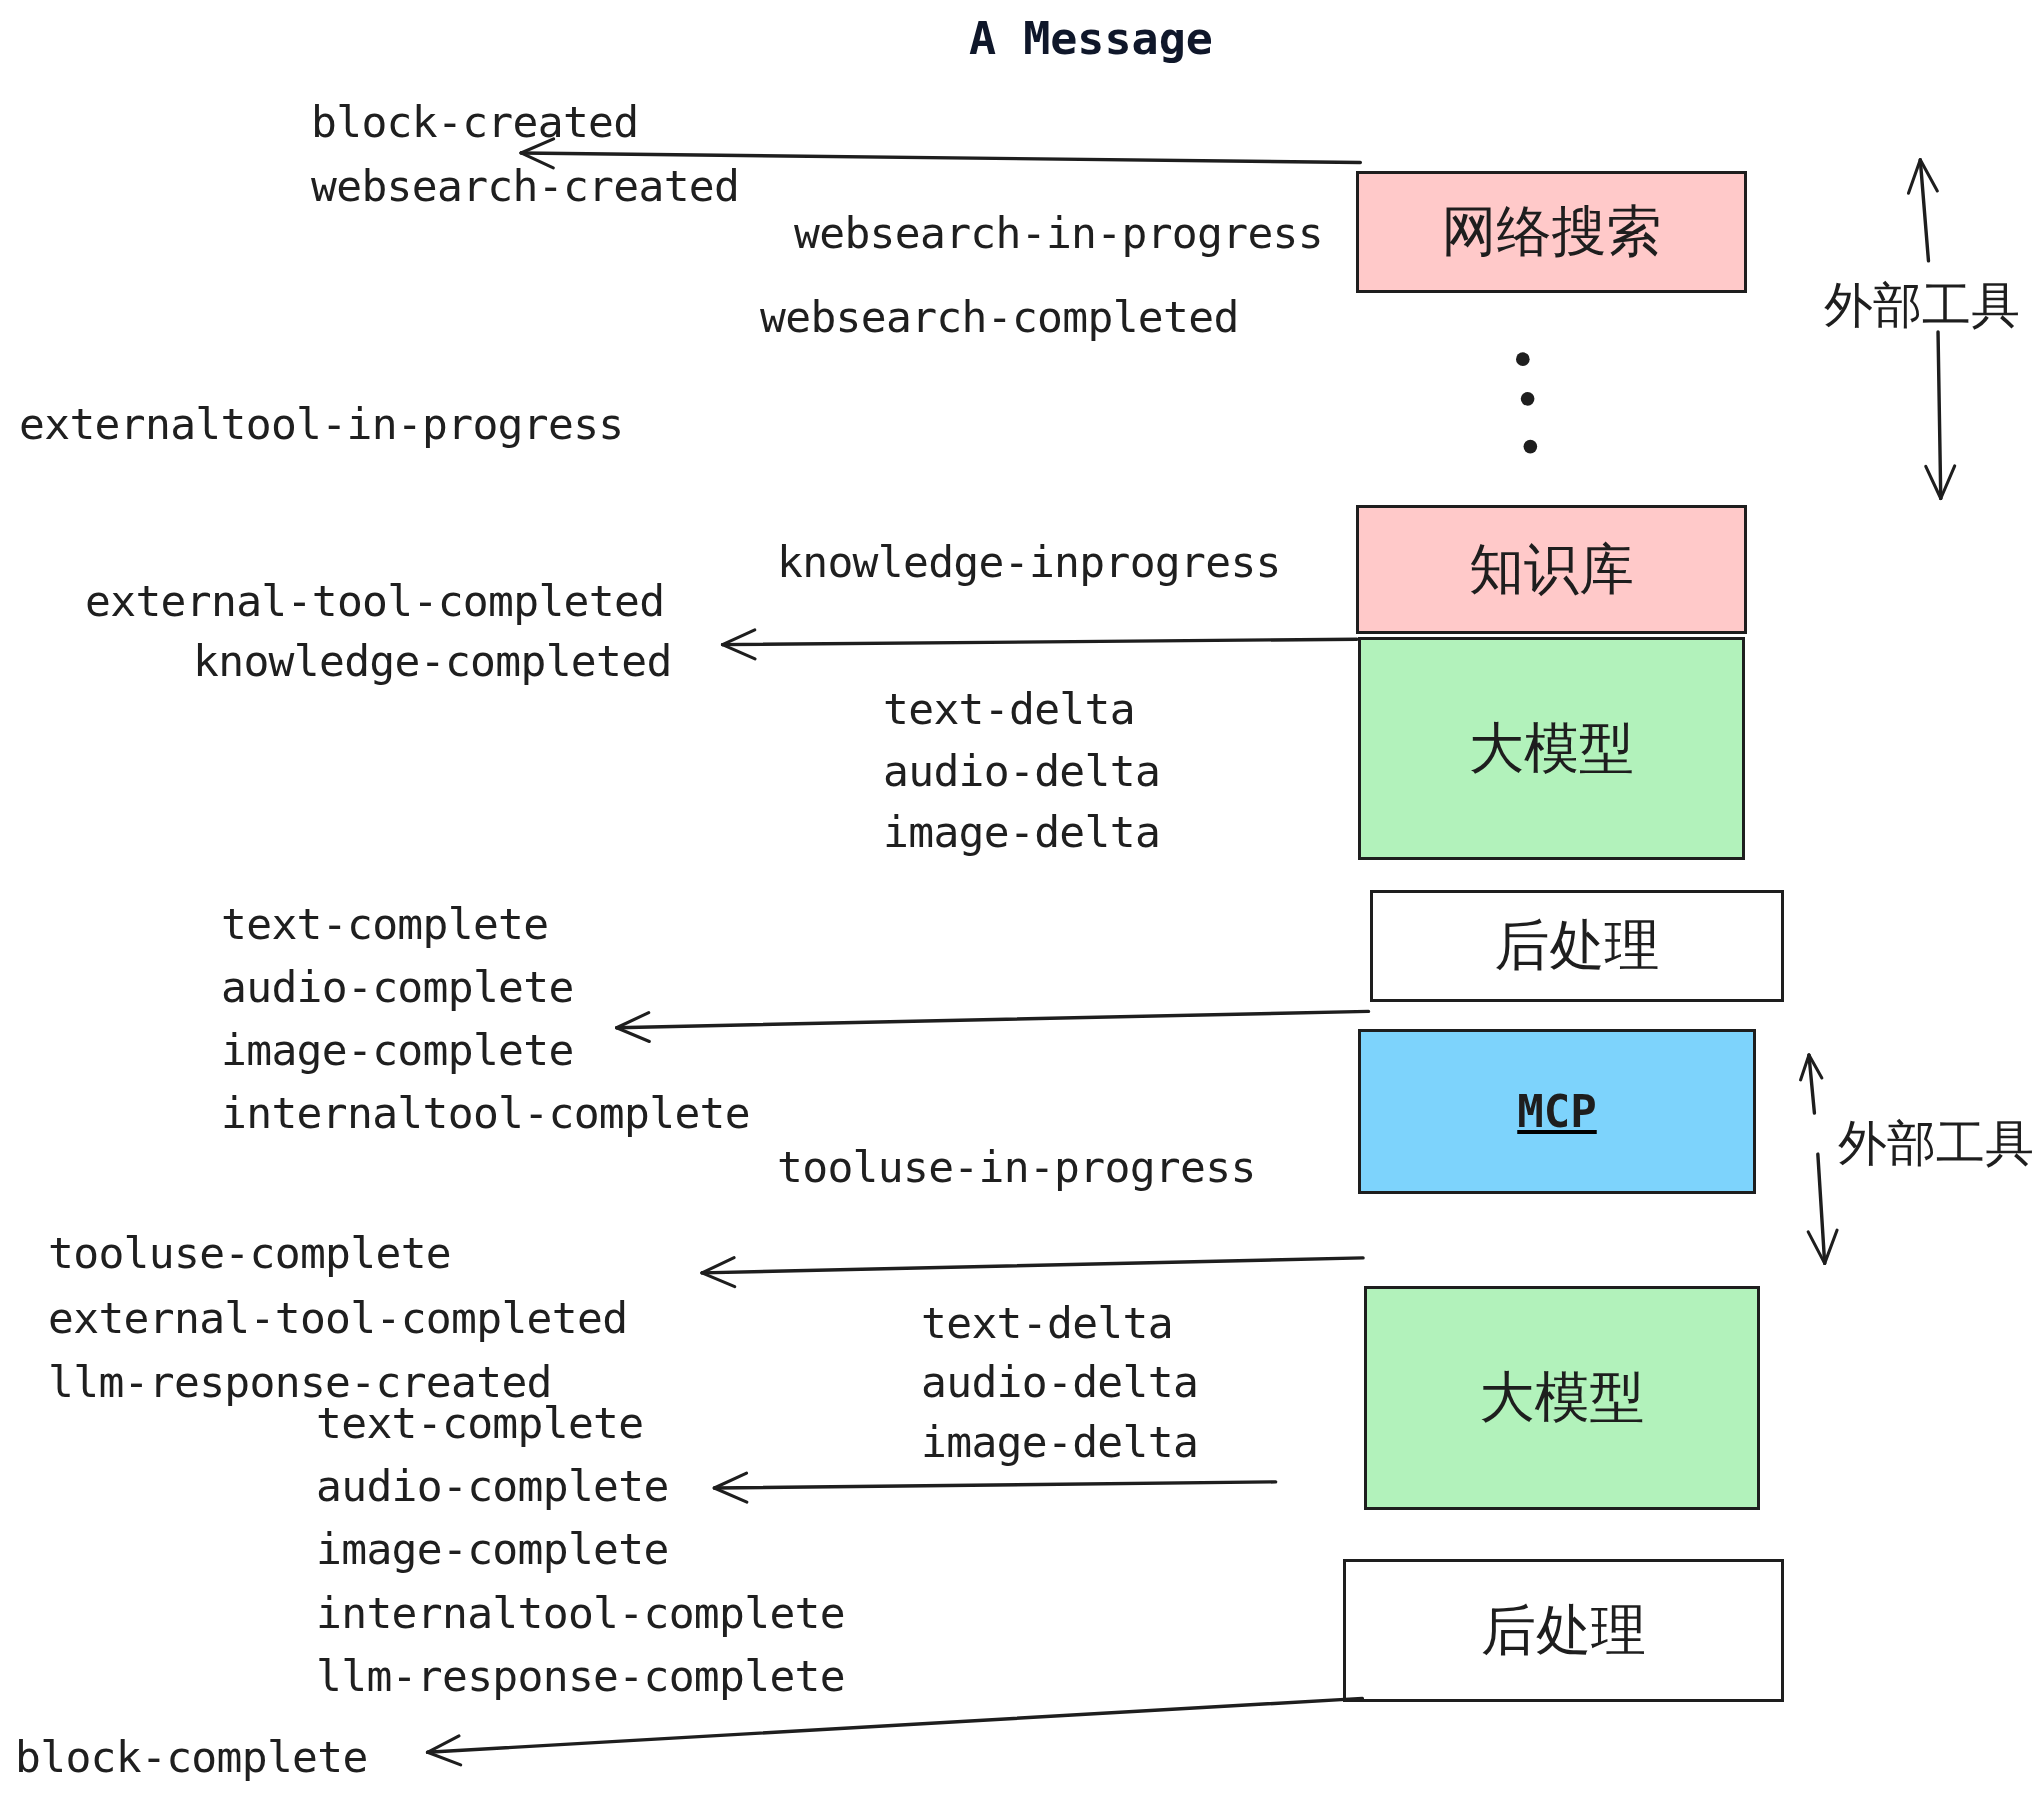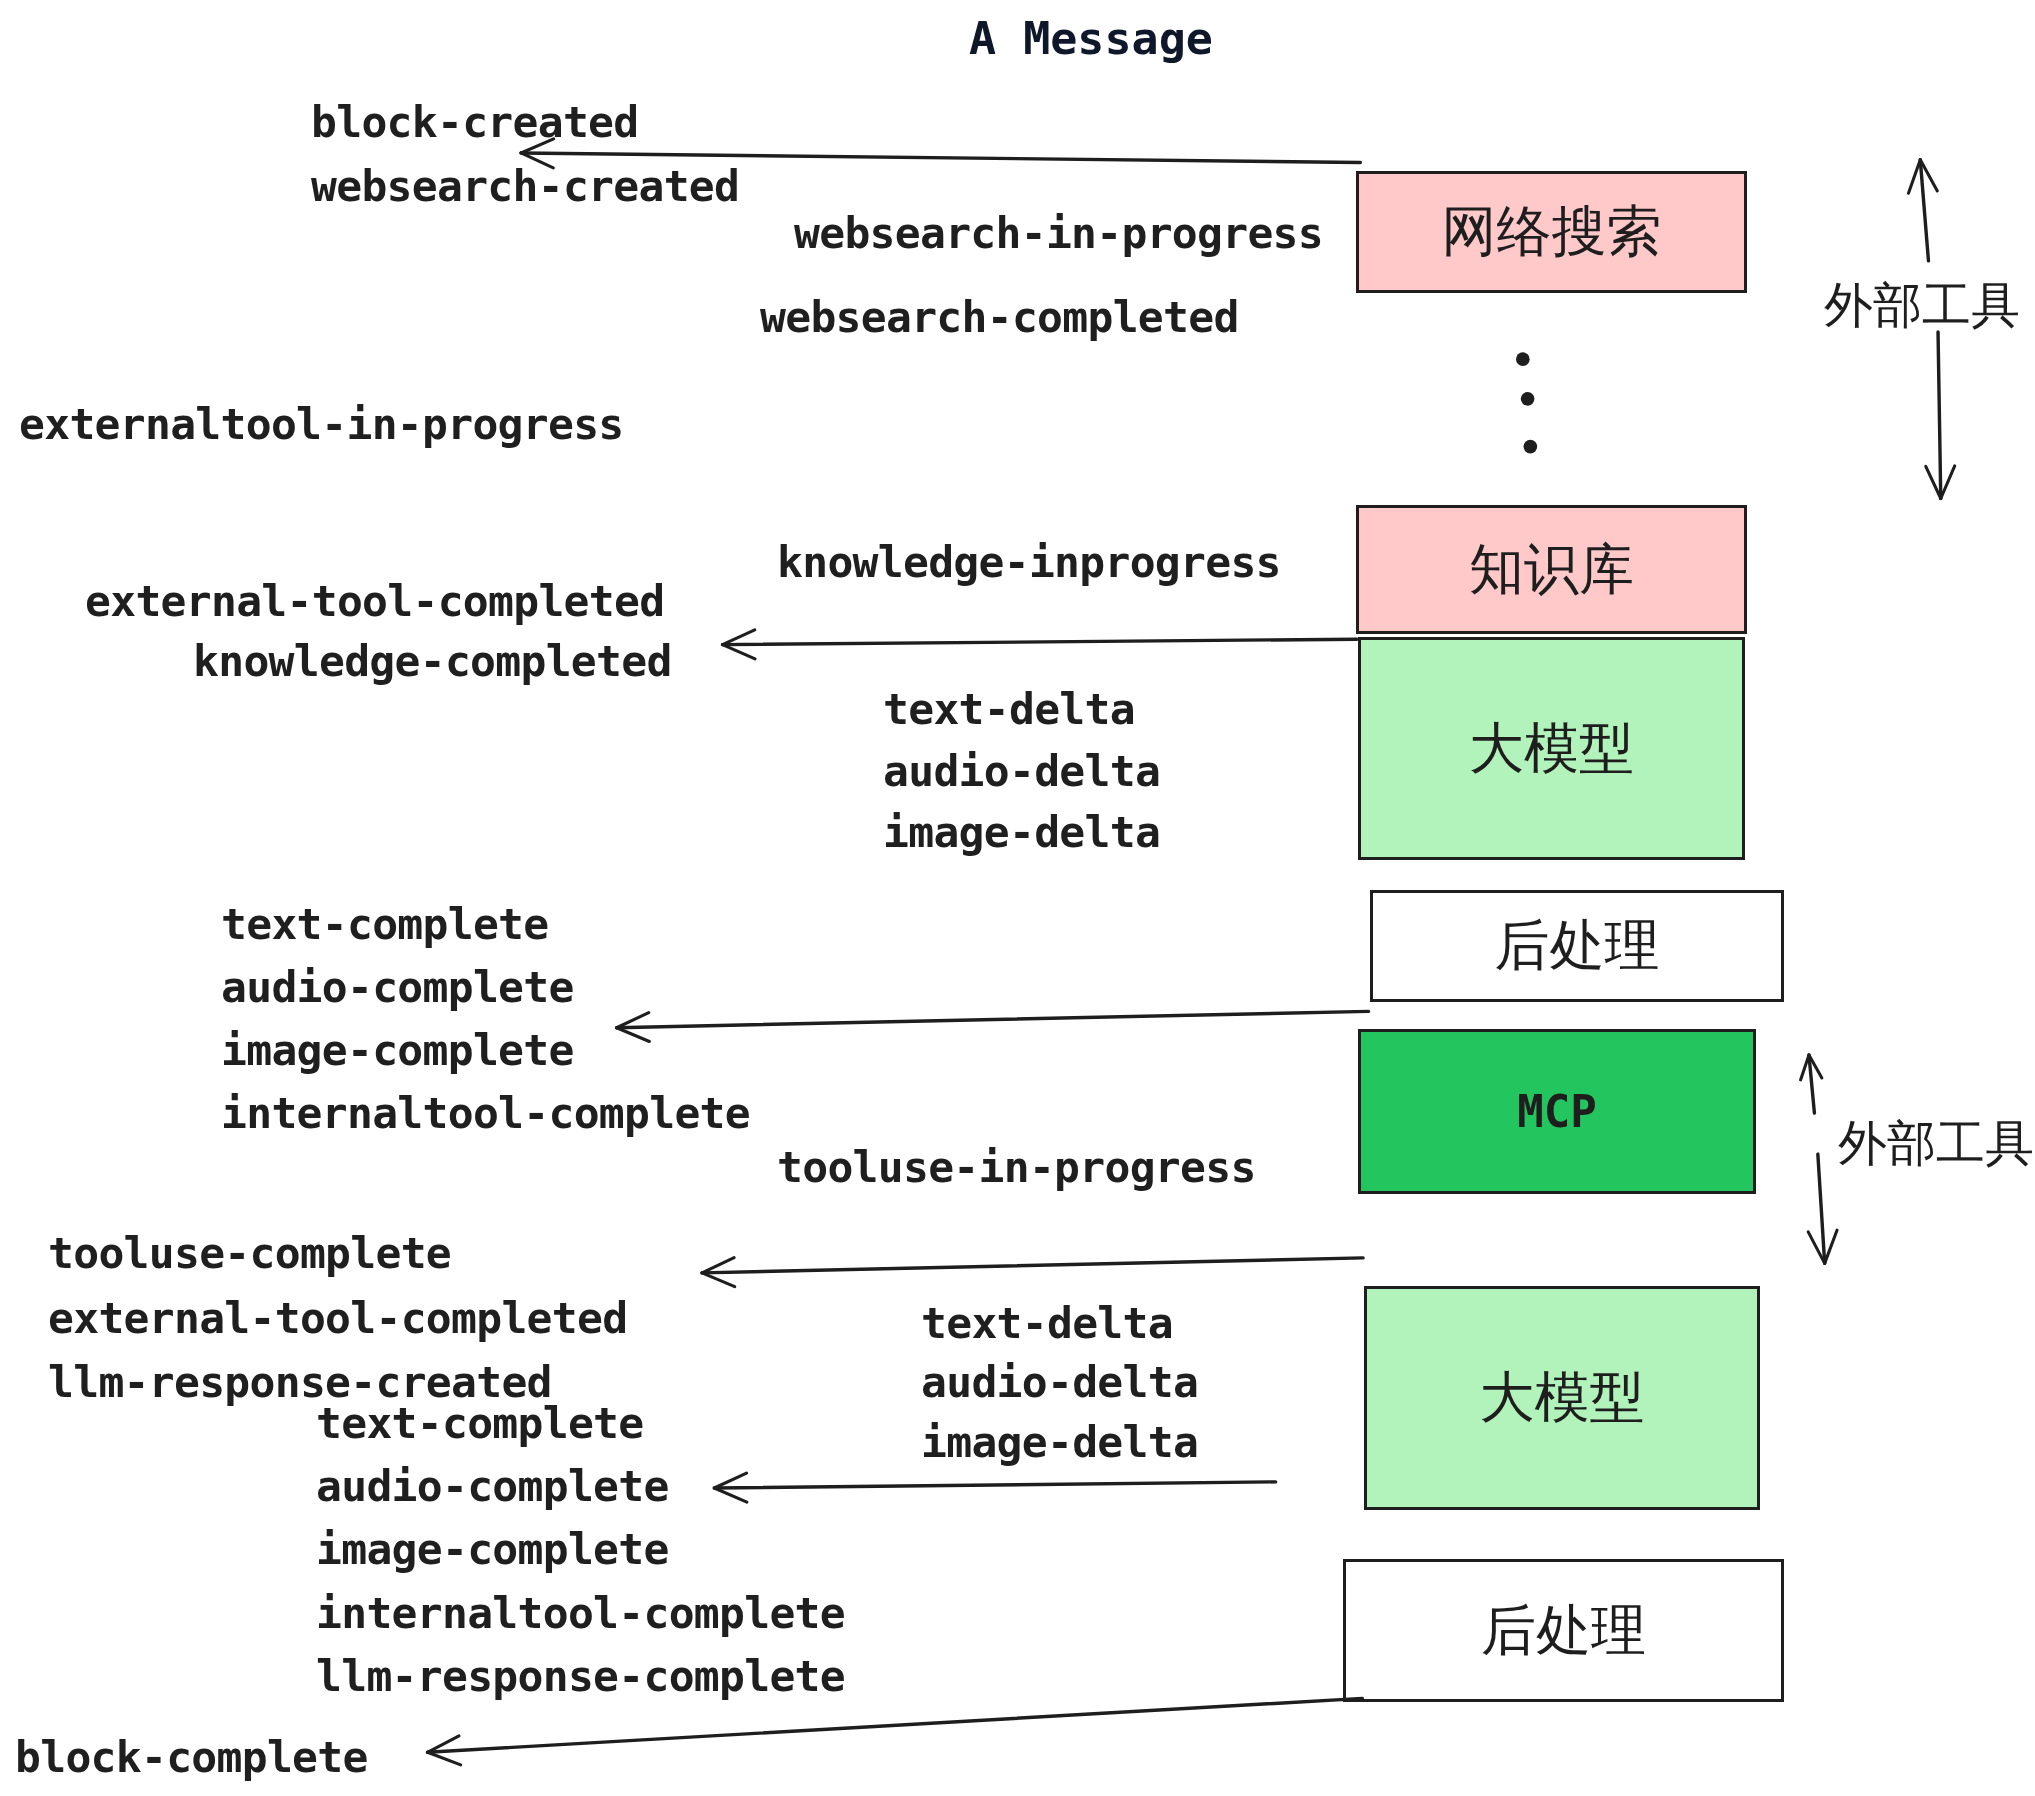--- a/index.html
+++ b/index.html
@@ -1,18 +1,18 @@
 <!DOCTYPE html>
 <html style="font-size:11px"><head>
 <meta charset="utf-8">
 <style>
   html,body{margin:0;padding:0;background:#ffffff;}
   #canvas{position:relative;width:2035px;height:1796px;background:#ffffff;overflow:hidden;
           font-family:"DejaVu Sans Mono", monospace;}
-  .ev{position:absolute;font-weight:700;font-size:43px;letter-spacing:-0.7px;color:#1f1f1f;white-space:nowrap;line-height:1.15;}
+  .ev{position:absolute;font-weight:400;font-size:43px;letter-spacing:-0.7px;color:#1f1f1f;white-space:nowrap;line-height:1.15;}
   .title{position:absolute;font-weight:700;font-size:45px;color:#0f172a;white-space:nowrap;}
   .box{position:absolute;border:3.4px solid #1e1e1e;box-sizing:border-box;
        display:flex;align-items:center;justify-content:center;}
   .cjk{font-family:"DejaVu Sans","Liberation Sans",sans-serif;font-size:55px;color:#1e1e1e;white-space:nowrap;}
   .mono-label{font-family:"DejaVu Sans Mono",monospace;font-size:44px;font-weight:700;color:#1e1e1e;}
   .side{position:absolute;font-family:"DejaVu Sans","Liberation Sans",sans-serif;font-size:49px;color:#1e1e1e;white-space:nowrap;margin-left:12px;}
   #arrows-layer{position:absolute;left:0;top:0;pointer-events:none;}
 </style>
 </head>
 <body>
@@ -55,21 +55,21 @@
   </div>
   <div class="box" style="left: 1356px; top: 505px; width: 391px; height: 129px; background: rgb(255, 201, 201);">
     <span class="cjk">知识库</span>
   </div>
   <div class="box" style="left: 1358px; top: 637px; width: 387px; height: 223px; background: rgb(178, 242, 187);">
     <span class="cjk">大模型</span>
   </div>
   <div class="box" style="left: 1370px; top: 890px; width: 414px; height: 112px; background: rgb(255, 255, 255);">
     <span class="cjk">后处理</span>
   </div>
-  <div class="box" style="left: 1358px; top: 1029px; width: 398px; height: 165px; background: #22c55e;">
+  <div class="box" style="left: 1358px; top: 1029px; width: 398px; height: 165px; background: #7dd3fc; text-decoration: underline;">
     <span class="mono-label">MCP</span>
   </div>
   <div class="box" style="left: 1364px; top: 1286px; width: 396px; height: 224px; background: rgb(178, 242, 187);">
     <span class="cjk">大模型</span>
   </div>
   <div class="box" style="left: 1343px; top: 1559px; width: 441px; height: 143px; background: rgb(255, 255, 255);">
     <span class="cjk">后处理</span>
   </div>
 
   <div class="side" style="left:1812px;top:273px">外部工具</div>

